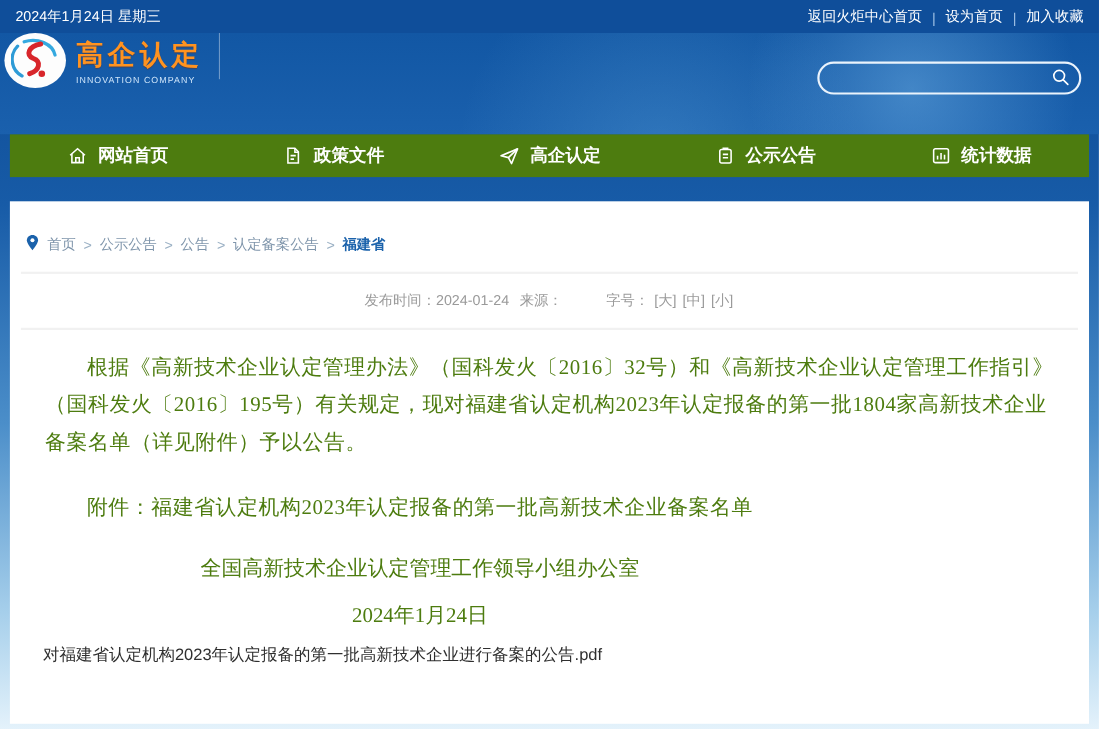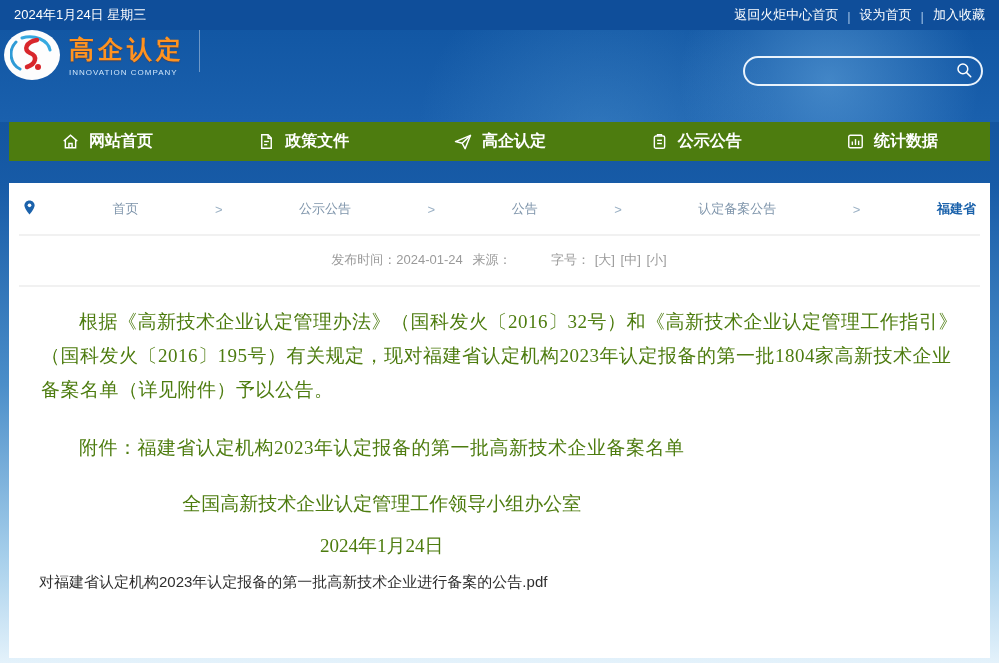--- a/index.html
+++ b/index.html
@@ -35,21 +35,21 @@
     border:2px solid #eaf3fc; border-radius:16px; display:flex; align-items:center; padding:0 8px 0 12px; }
   .search input { flex:1; background:transparent; border:none; outline:none; color:#fff; font-size:13px; }
   .search .sbtn { background:none; border:none; cursor:pointer; display:flex; align-items:center; }
   
   .nav { margin:0 9px; height:39px; background:#4d7c0f; display:flex; align-items:flex-end; }
   .nav-item { flex:1; display:flex; align-items:center; justify-content:center; gap:9px;
     color:#fff; font-size:16px; font-weight:bold; cursor:pointer; height:100%; }
   .nav-item svg { display:block; }
   
   .content { margin:22px 9px 0; background:#fff; height:475px; padding:0 0 10px; }
-  .breadcrumb { display:flex; align-items:center; gap:23px; padding:17px 14px 12px; font-size:13px; color:#7f95ab;justify-content:space-between; }
+  .breadcrumb { display:flex; align-items:center; gap:7px; padding:30px 14px 12px; font-size:13px; color:#7f95ab; }
   .breadcrumb a { color:#7f95ab; text-decoration:none; cursor:pointer; }
   .breadcrumb .bsep { color:#9ab0c4; }
   .breadcrumb .current { color:#1b62ab; font-weight:bold; }
   .sep-line { height:2px; background:#f1f1f1; margin:4px 10px 0; }
   .art-title { margin:24px 40px 0; text-align:center; font-size:22px; font-weight:bold; color:#2e2e2e; }
   .art-meta { text-align:center; margin-top:15px; font-size:13px; color:#9a9a9a; }
   .art-meta .fs-label { margin-left:36px; }
   .art-meta .fs-opt { cursor:pointer; color:#9a9a9a; margin:0 1px; }
   .sep-line.second { margin-top:16px; }
   .body-serif { font-family:"Liberation Serif","DejaVu Serif",serif; font-size:19px; color:#4d7c0f; }

